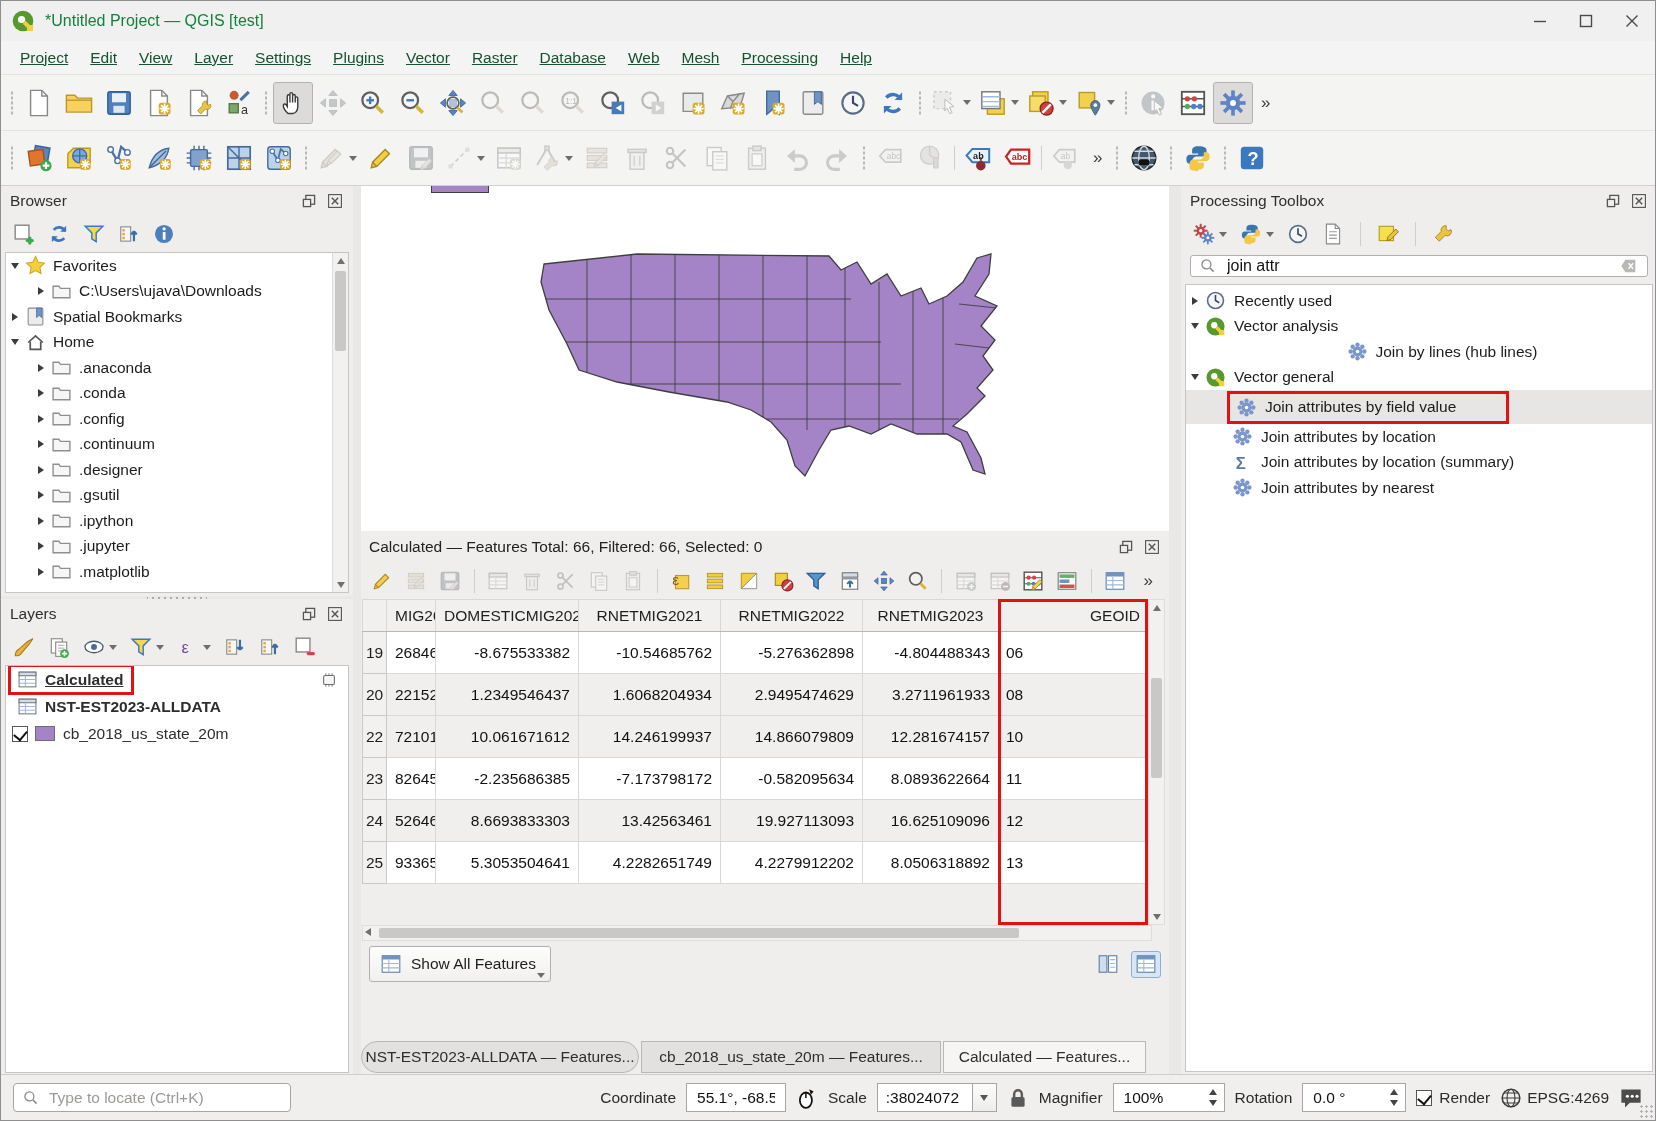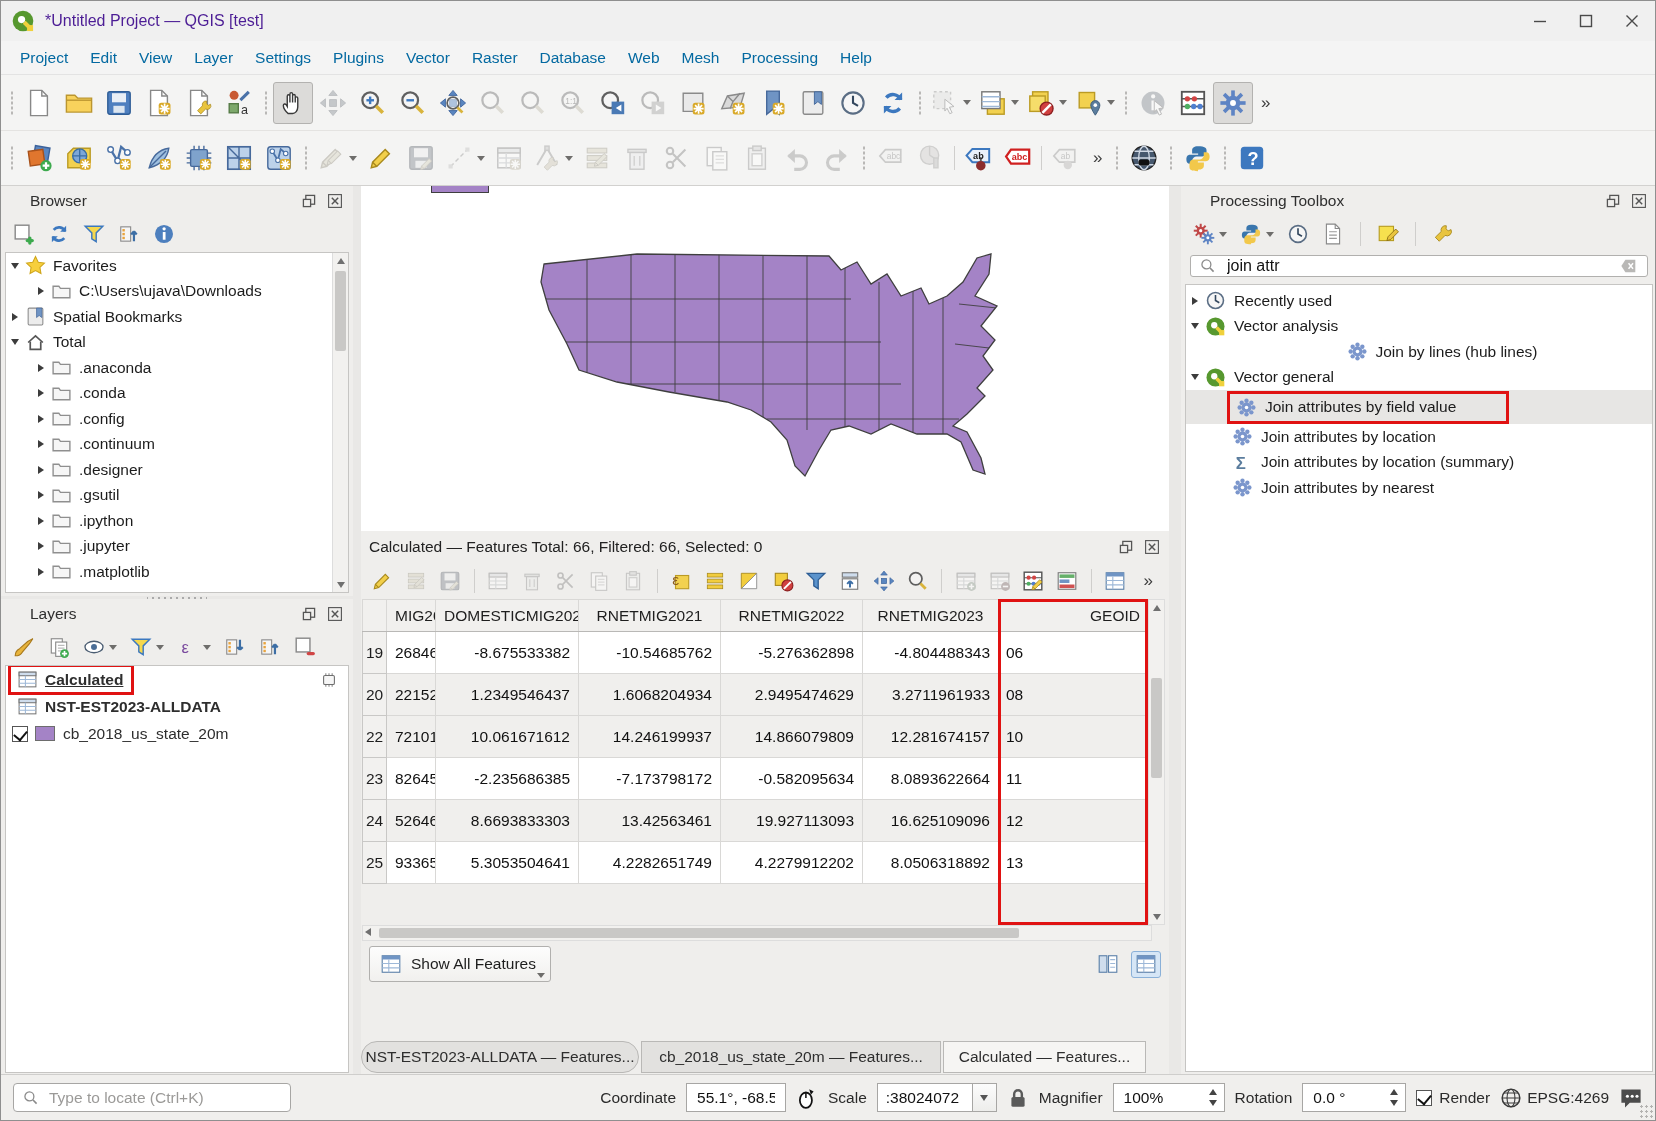--- a/index.html
+++ b/index.html
@@ -12,28 +12,28 @@
   .ic24{width:24px;height:24px;}
   .ic22{width:22px;height:22px;}
   .ic18{width:18px;height:18px;}
   .ic16{width:16px;height:16px;}
   .dis{opacity:.38;filter:grayscale(.85);}
 
   
   .titlebar{position:absolute;left:0;top:0;width:100%;height:40px;background:#f0f0f0;
             display:flex;align-items:center;}
   .titlebar .logo{margin-left:10px;}
-  .title-text{margin-left:10px;font-size:16px;color:#4c1d95;}
+  .title-text{margin-left:10px;font-size:16px;color:#15803d;}
   .wbtns{margin-left:auto;display:flex;height:100%;}
   .wbtn{width:46px;height:100%;display:flex;align-items:center;justify-content:center;}
 
   
   .menubar{position:absolute;left:0;top:40px;width:100%;height:34px;background:#f4f4f4;
            border-bottom:1px solid #e3e3e3;display:flex;align-items:center;padding-left:8px;}
-  .mi{padding:0 11px;font-size:15.5px;color:#0369a1;}
+  .mi{padding:0 11px;font-size:15.5px;color:#14532d;text-decoration:underline;}
 
   
   .tb{position:absolute;left:0;width:100%;background:#f4f4f3;display:flex;align-items:center;
       padding-left:4px;}
   .tb1{top:74px;height:56px;border-bottom:1px solid #e4e3e1;}
   .tb2{top:130px;height:55px;border-bottom:1px solid #d2d1cf;}
   .tbtn{height:42px;min-width:40px;padding:0 3px;display:inline-flex;align-items:center;
         justify-content:center;border-radius:3px;position:relative;border:1px solid transparent;}
   .tbtn.pressed{background:#dcdbd9;border:1px solid #b3b2b0;}
   .grip{width:6px;height:26px;margin:0 4px;
@@ -43,21 +43,21 @@
       border-top:5px solid #6e6d6b;margin-left:4px;}
   .ovf{font-size:17px;color:#3c3c3c;padding:0 8px;}
 
   
   .left-dock{position:absolute;left:0;top:185px;width:352px;height:890px;}
   .right-dock{position:absolute;left:1180px;top:185px;width:476px;height:890px;
               background:#efeeec;display:flex;flex-direction:column;}
   .panel{position:absolute;left:0;right:0;background:#efeeec;display:flex;flex-direction:column;}
   .browser-panel{top:0;height:410px;}
   .layers-panel{top:413px;bottom:0;}
-  .panel-title{height:30px;display:flex;align-items:center;padding:0 9px;font-size:15.5px;color:#2f2f2f;flex:0 0 auto;margin-left:20px;}
+  .panel-title{height:30px;display:flex;align-items:center;padding:0 9px;font-size:15.5px;color:#2f2f2f;flex:0 0 auto;}
   .pbtns{margin-left:auto;display:flex;gap:7px;}
   .panel-tools{height:36px;display:flex;align-items:center;gap:13px;padding:0 12px;flex:0 0 auto;}
   .ptool{display:inline-flex;align-items:center;}
   .tree{flex:1;background:#fff;border:1px solid #c6c5c3;margin:0 4px 3px 4px;overflow:hidden;position:relative;}
   .trow{height:25.5px;display:flex;align-items:center;font-size:15.5px;color:#1c1c1c;white-space:nowrap;}
   .exp{width:17px;flex:0 0 17px;display:flex;justify-content:center;}
   .exp i{display:block;}
   .exp.closed i{width:0;height:0;border-left:6px solid #3c3c3c;border-top:4.5px solid transparent;border-bottom:4.5px solid transparent;}
   .exp.open i{width:0;height:0;border-top:6px solid #3c3c3c;border-left:4.5px solid transparent;border-right:4.5px solid transparent;}
   .ti{width:21px;height:21px;margin:0 7px 0 2px;flex:0 0 auto;}
@@ -986,21 +986,21 @@
             </svg>
             <span>Spatial Bookmarks</span>
           </div>
         <div class="trow">
             <span class="exp open">
               <i></i>
             </span>
             <svg class="ti" viewBox="0 0 20 20">
               <use href="#i-home"></use>
             </svg>
-            <span>Total</span>
+            <span>Home</span>
           </div>
         <div class="trow ind1">
             <span class="exp closed">
               <i></i>
             </span>
             <svg class="ti" viewBox="0 0 20 20">
               <use href="#i-folderg"></use>
             </svg>
             <span>.anaconda</span>
           </div>

